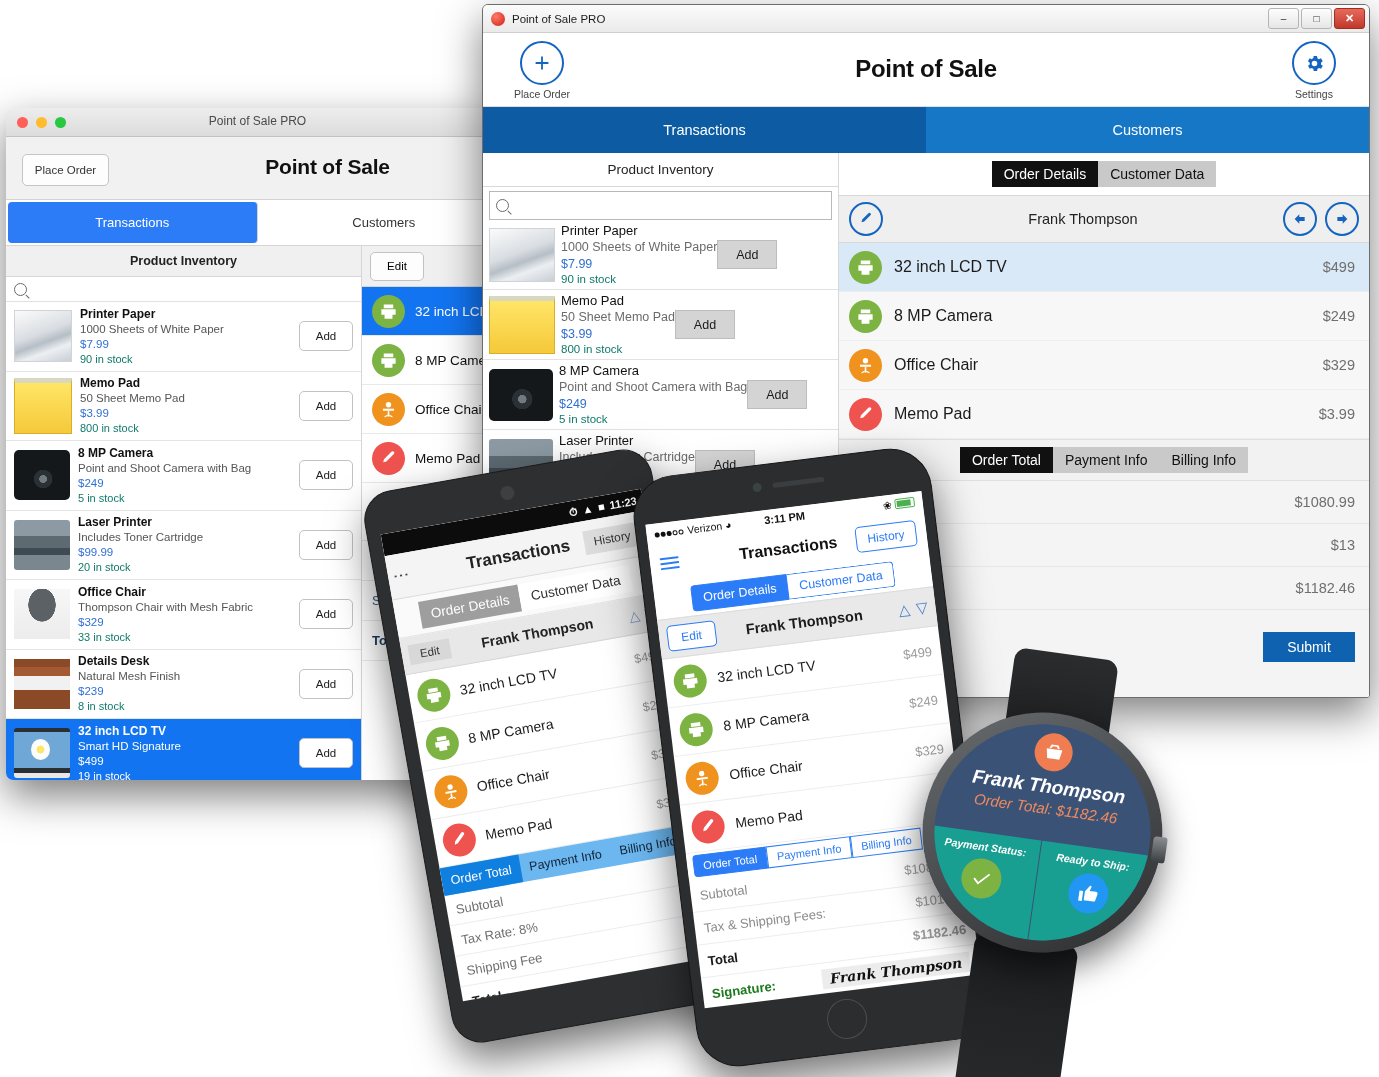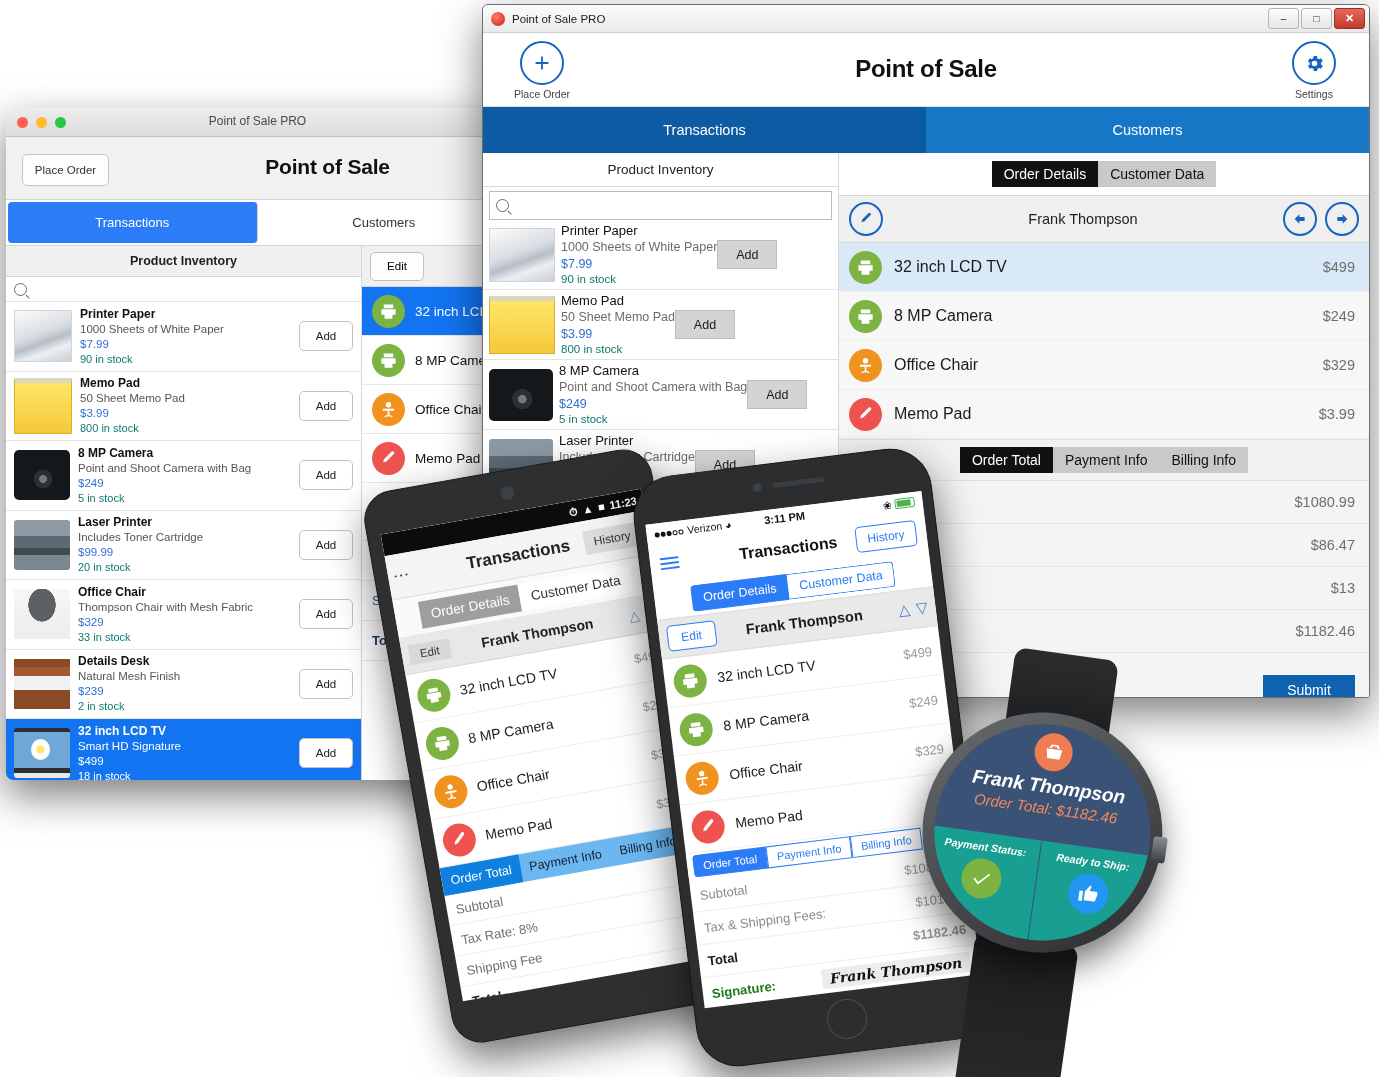--- a/index.html
+++ b/index.html
@@ -390,32 +390,32 @@
             </div>
             <div class="addbtn">Add</div>
           </div>
 
           <div class="prod">
             <div class="thumb th-desk"></div>
             <div class="info">
               <div class="pname">Details Desk</div>
               <div class="pdesc">Natural Mesh Finish</div>
               <div class="pprice">$239</div>
-              <div class="pstock">2 in stock</div>
+              <div class="pstock">8 in stock</div>
             </div>
             <div class="addbtn">Add</div>
           </div>
 
           <div class="prod sel">
             <div class="thumb th-tv"></div>
             <div class="info">
               <div class="pname">32 inch LCD TV</div>
               <div class="pdesc">Smart HD Signature</div>
               <div class="pprice">$499</div>
-              <div class="pstock">18 in stock</div>
+              <div class="pstock">19 in stock</div>
             </div>
             <div class="addbtn">Add</div>
           </div>
 
         </div>
       </div>
 
       <div id="mac-right">
         <div id="mac-edit-bar">
           <div id="mac-edit-btn">Edit</div>
@@ -626,24 +626,20 @@
           <div class="seg">
             <span class="active">Order Total</span>
             <span>Payment Info</span>
             <span>Billing Info</span>
           </div>
         </div>
 
         <div class="wtrow">
           <span class="tlabel"></span>
           <span class="tval">$1080.99</span>
-        </div>
-        <div class="wtrow">
-          <span class="tlabel"></span>
-          <span class="tval">$86.47</span>
         </div>
         <div class="wtrow">
           <span class="tlabel"></span>
           <span class="tval">$13</span>
         </div>
         <div class="wtrow">
           <span class="tlabel"></span>
           <span class="tval">$1182.46</span>
         </div>
 

